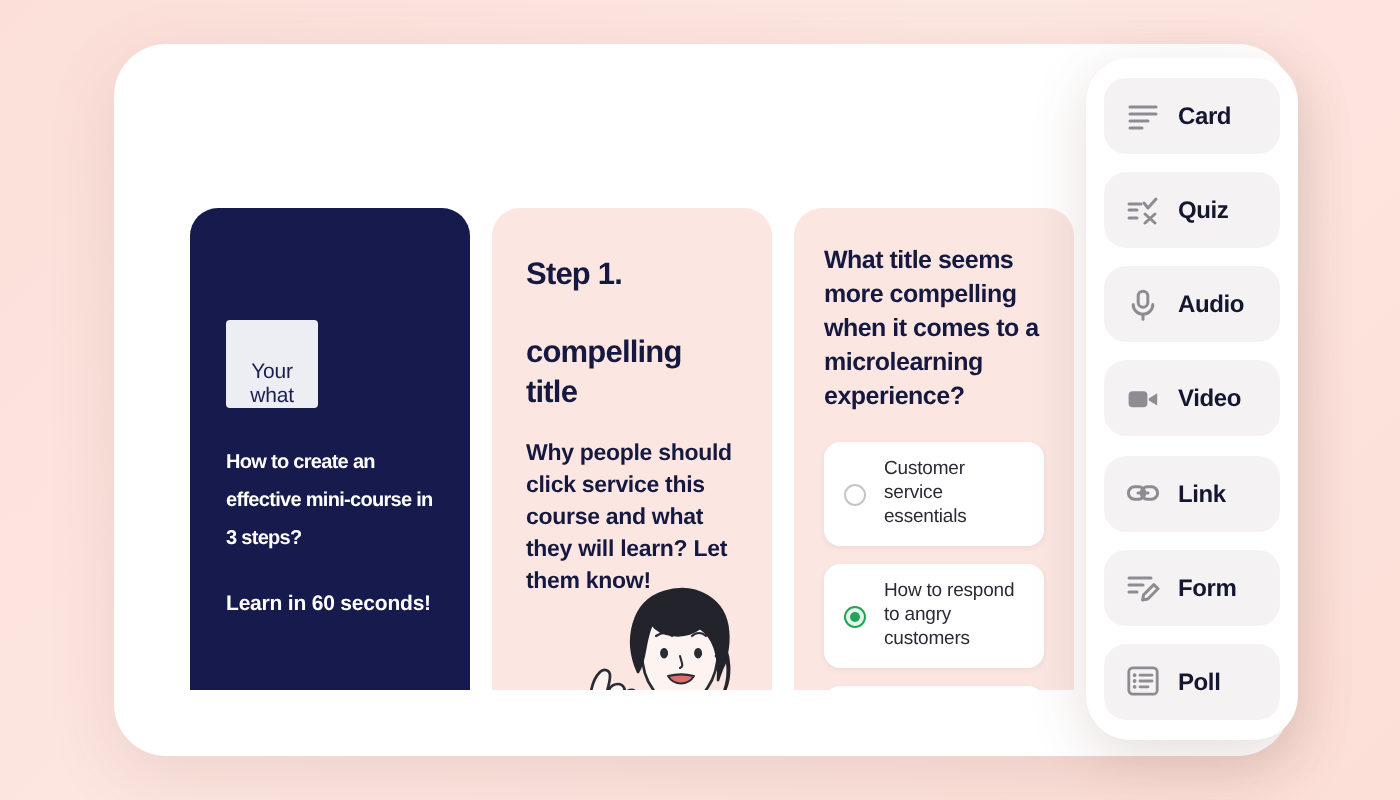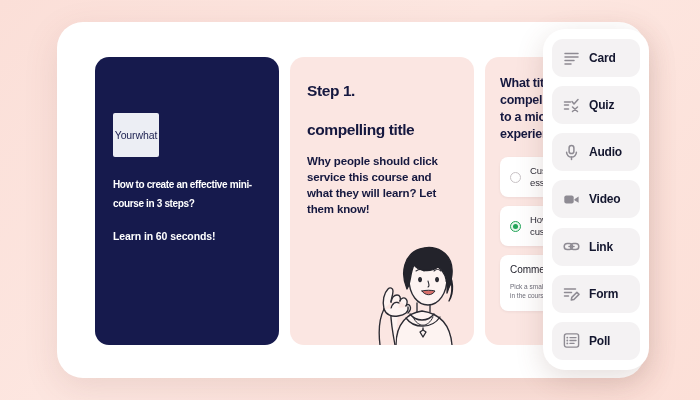--- a/index.html
+++ b/index.html
@@ -38,43 +38,44 @@
     position: absolute;
     left: 38px;
     top: 35px;
     width: 530px;
     height: 288px;
     display: flex;
     gap: 11px;
     overflow: hidden;
   }
   .card {
-    width: 184px;
+    width: 140px;
     height: 288px;
     border-radius: 14px;
     flex: 0 0 auto;
     position: relative;
     overflow: hidden;
     box-sizing: border-box;
+    margin-top: 47px;
   }
 
   
   .card--navy {
     background: #161a4d;
     padding: 20px 18px;
   }
   .logo-box {
     width: 46px;
     height: 44px;
     background: #eceef4;
     border-radius: 2px;
     display: flex;
-    flex-direction: row;
+    flex-direction: column;
     align-items: center;
-    justify-content: center;
+    justify-content: flex-end;
     margin-top: 36px;
     margin-bottom: 18px;
   }
   .logo-line {
     color: #1b1f4f;
     font-size: 10.5px;
     font-weight: 400;
     line-height: 12px;
     letter-spacing: -0.1px;
   }

